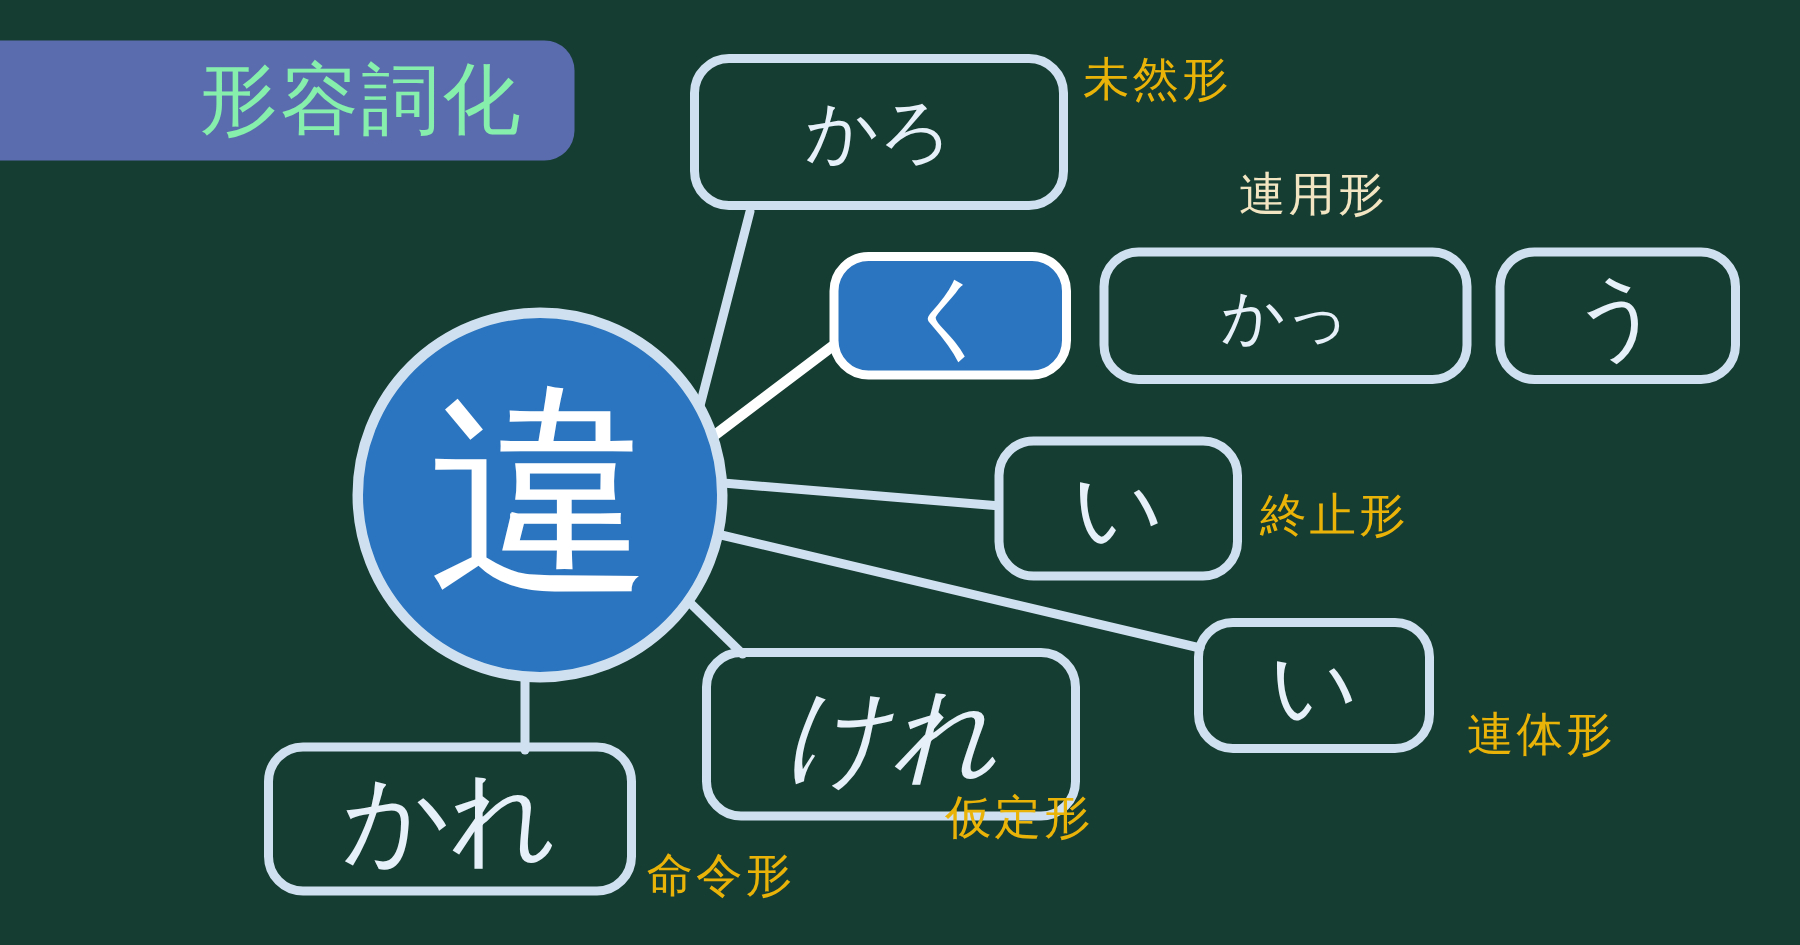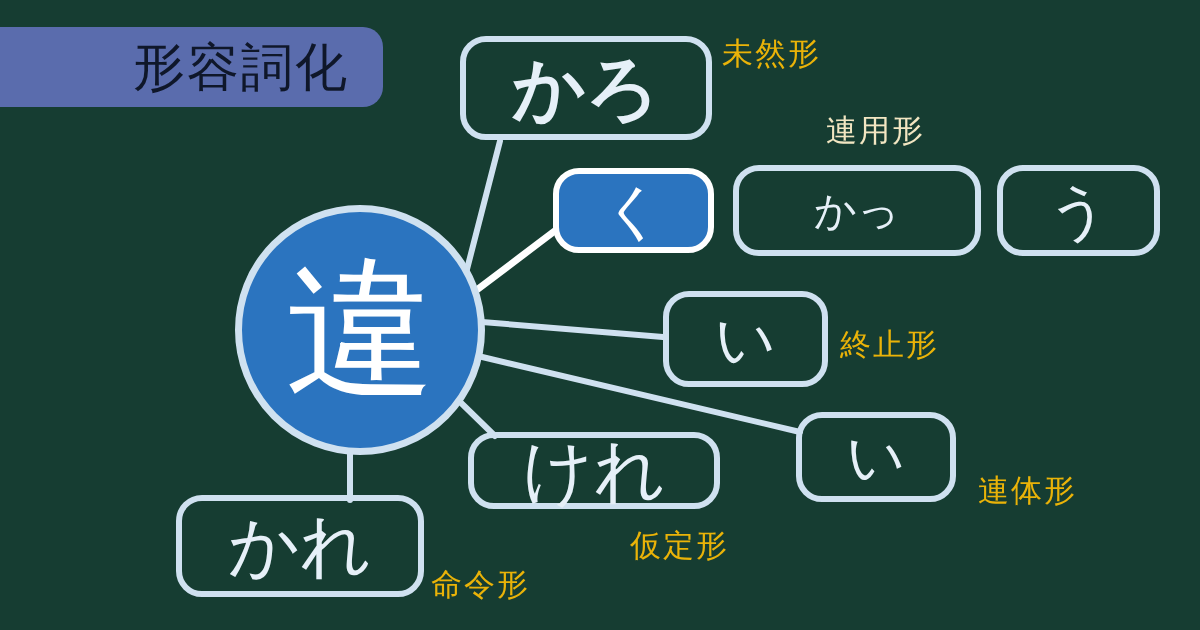--- a/index.html
+++ b/index.html
@@ -31,21 +31,21 @@
     height: 80px;
     background: #5a6cad;
     border-radius: 20px;
     display: flex;
     align-items: center;
     justify-content: flex-end;
     box-sizing: border-box;
     padding-right: 34px;
   }
   .title-badge-text {
-    color: #0f172a;
+    color: #86efac;
     font-size: 52px;
     letter-spacing: 2px;
     line-height: 1;
     white-space: nowrap;
   }
 
   
   .center-node {
     position: absolute;
     border-radius: 50%;
@@ -116,38 +116,38 @@
 
   <div class="title-badge">
     <span class="title-badge-text">形容詞化</span>
   </div>
 
   <div id="node-layer">
       <div class="center-node" style="left: 235px; top: 205px; width: 250px; height: 250px;">
         <span class="center-node-text">違</span>
       </div>
       <div class="node" style="left: 460px; top: 36px; width: 252px; height: 104px;">
-        <span class="node-text" style="font-size: 72px; font-weight: bold;">かろ</span>
+        <span class="node-text" style="font-size: 48px;">かろ</span>
       </div>
       <div class="node active" style="left: 553px; top: 168px; width: 161px; height: 85px;">
         <span class="node-text" style="font-size: 60px;">く</span>
       </div>
       <div class="node" style="left: 733px; top: 165px; width: 248px; height: 91px;">
         <span class="node-text" style="font-size: 42px;">かっ</span>
       </div>
       <div class="node" style="left: 997px; top: 165px; width: 163px; height: 91px;">
         <span class="node-text" style="font-size: 60px;">う</span>
       </div>
       <div class="node" style="left: 663px; top: 291px; width: 165px; height: 96px;">
         <span class="node-text" style="font-size: 60px;">い</span>
       </div>
       <div class="node" style="left: 796px; top: 412px; width: 160px; height: 90px;">
         <span class="node-text" style="font-size: 58px;">い</span>
       </div>
-      <div class="node" style="left: 468px; top: 432px; width: 252px; height: 77px;">
+      <div class="node" style="left: 468px; top: 432px; width: 252px; height: 115px; font-style: italic;">
         <span class="node-text" style="font-size: 70px;">けれ</span>
       </div>
       <div class="node" style="left: 176px; top: 495px; width: 248px; height: 102px; text-align: center;">
         <span class="node-text" style="font-size: 70px;">かれ</span>
       </div>
     </div>
   <div id="label-layer">
       <div class="form-label" style="left: 722px; top: 38px;">未然形</div>
       <div class="form-label highlight" style="left: 826px; top: 115px;">連用形</div>
       <div class="form-label" style="left: 840px; top: 329px;">終止形</div>

